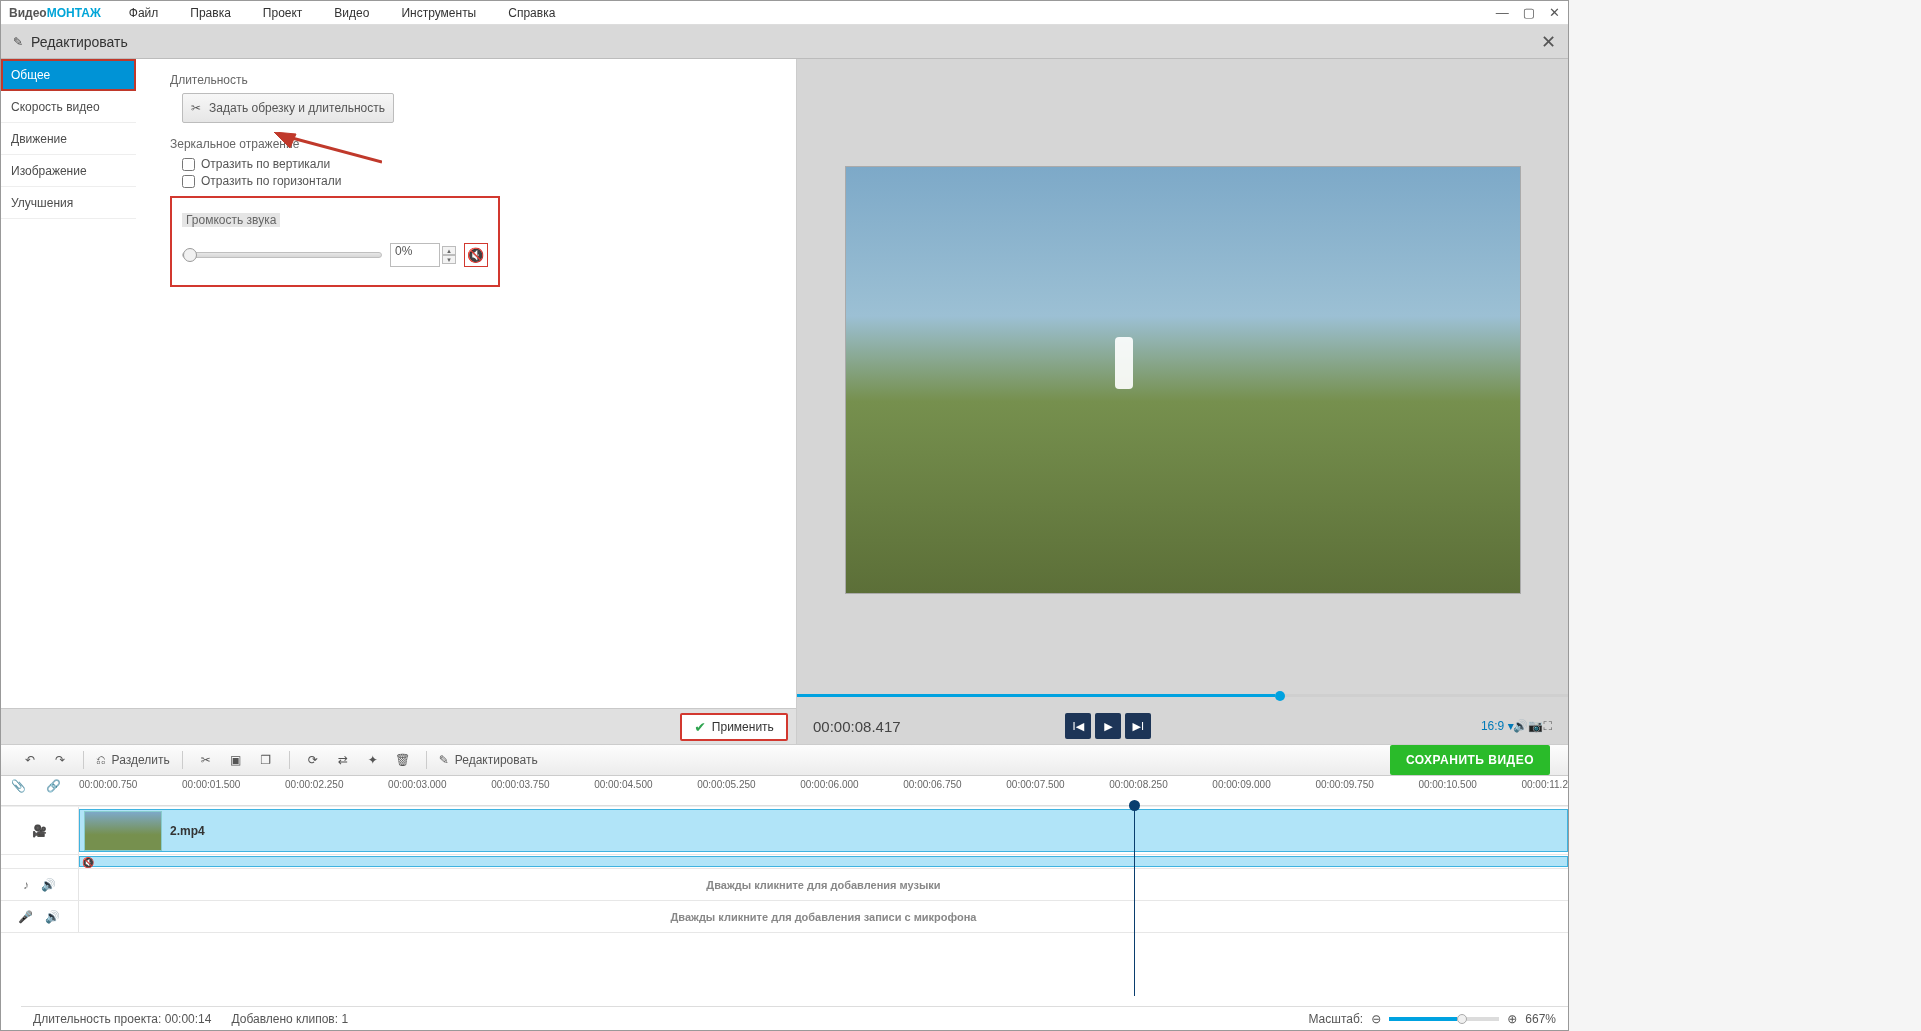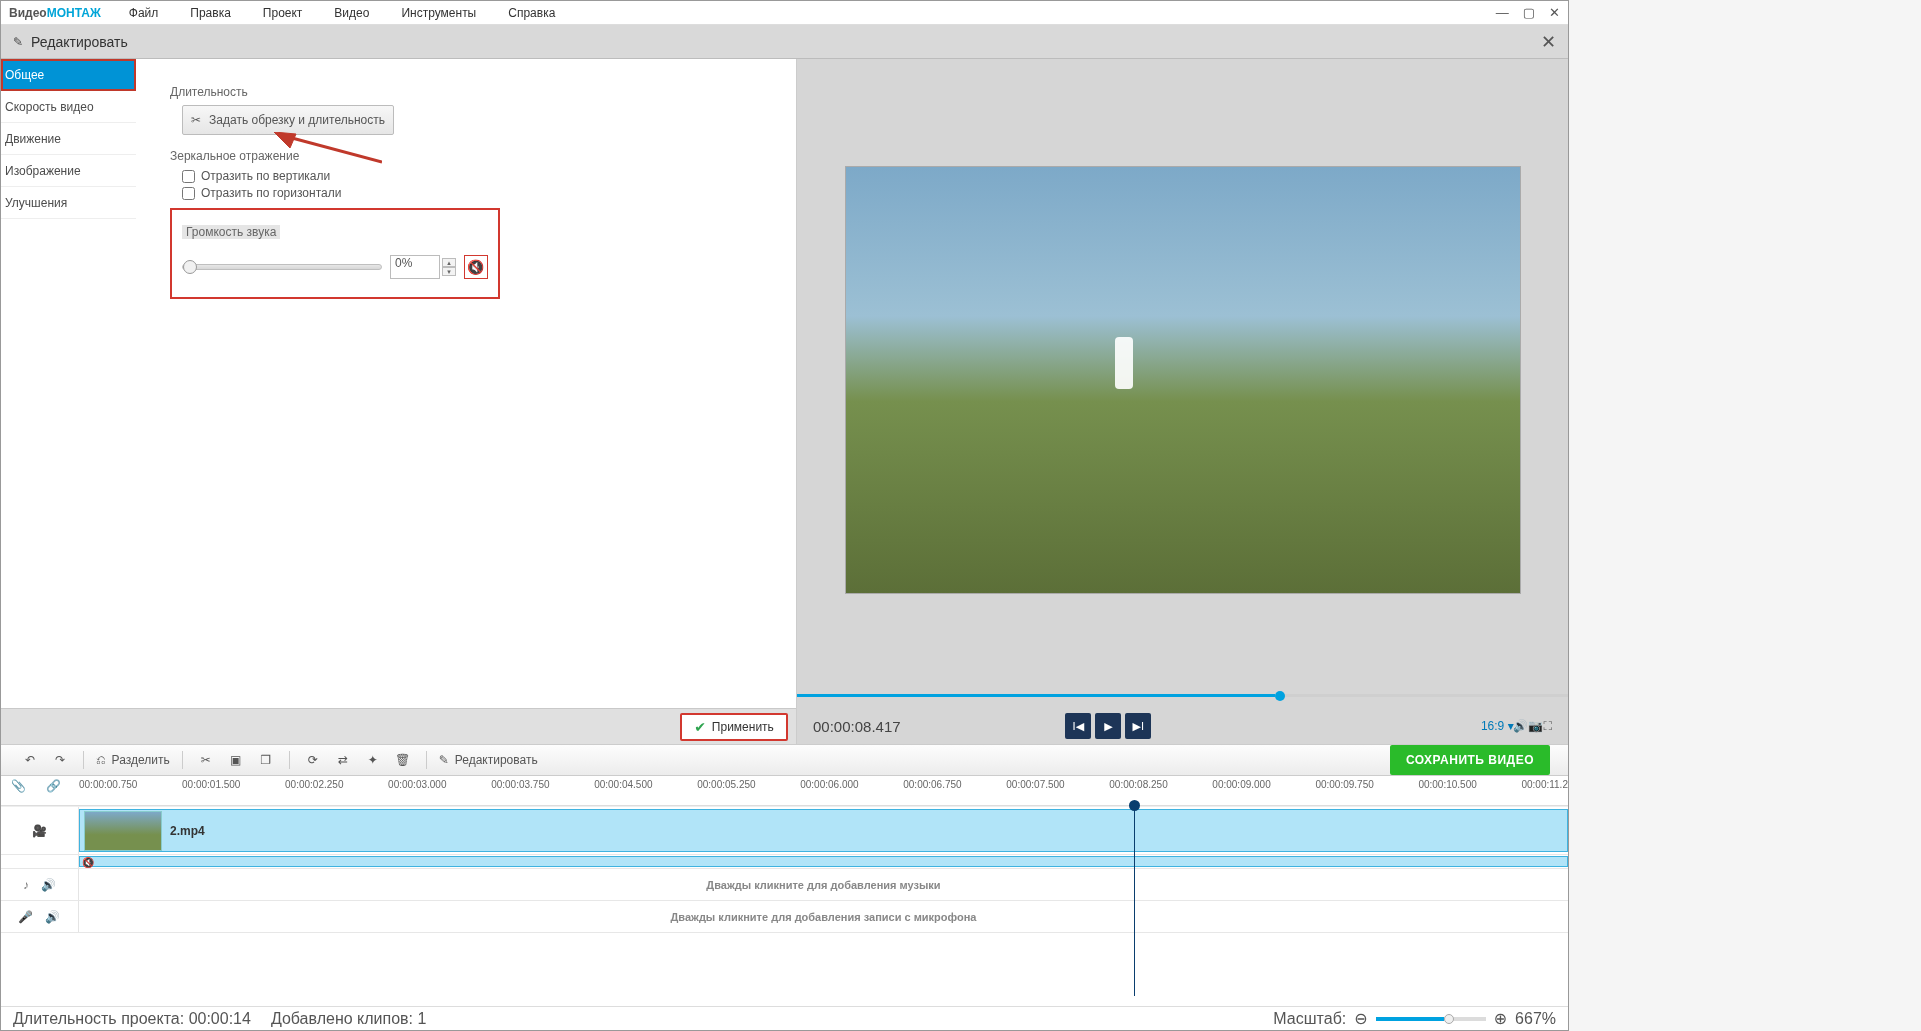--- a/index.html
+++ b/index.html
@@ -17,23 +17,23 @@
 .editor-hdr .ic{margin-right:8px;color:#444;}
 .editor-hdr .ttl{font-size:14px;color:#333;}
 .editor-hdr .close{margin-left:auto;font-size:18px;color:#555;cursor:pointer;}
 
 .main{flex:1;display:flex;min-height:0;}
 .left{width:796px;display:flex;flex-direction:column;background:#fff;border-right:1px solid #ccc;}
 .right{flex:1;display:flex;flex-direction:column;background:#d6d6d6;}
 
 .edit-body{flex:1;display:flex;min-height:0;}
 .sidebar{width:135px;background:#fff;}
-.sidebar .tab{height:32px;display:flex;align-items:center;padding:0 4px;color:#4c4c4c;cursor:pointer;border-bottom:1px solid #eee;}
+.sidebar .tab{height:32px;display:flex;align-items:center;padding:0 10px;color:#4c4c4c;cursor:pointer;border-bottom:1px solid #eee;}
 .sidebar .tab.active{background:#0093d6;color:#fff;outline:2px solid #c0392b;outline-offset:-2px;}
-.form{flex:1;padding:22px 34px;font-size:12px;color:#555;position:relative;}
+.form{flex:1;padding:10px 34px;font-size:12px;color:#555;position:relative;}
 .grp-label{font-size:12px;color:#666;margin:4px 0 6px;}
 .crop-btn{width:212px;height:30px;border:1px solid #bcbcbc;background:linear-gradient(#f7f7f7,#e6e6e6);border-radius:2px;display:flex;align-items:center;justify-content:center;gap:8px;cursor:pointer;margin-left:12px;margin-bottom:14px;}
 .chkrow{display:flex;align-items:center;gap:6px;margin:3px 0 3px 12px;}
 .chkrow input{width:13px;height:13px;}
 .volume-box{border:2px solid #d2382f;padding:15px 10px 18px;margin-top:8px;width:330px;}
 .slider{width:200px;-webkit-appearance:none;height:6px;background:linear-gradient(#e7e7e7,#d7d7d7);border:1px solid #bfbfbf;border-radius:3px;vertical-align:middle;}
 .slider::-webkit-slider-thumb{-webkit-appearance:none;width:14px;height:14px;border-radius:50%;background:#f1f1f1;border:1px solid #999;}
 .pct-box{width:50px;height:24px;border:1px solid #bcbcbc;text-align:left;padding:0 4px;margin:0 2px 0 8px;vertical-align:middle;display:inline-block;background:#fff;}
 .spin{display:inline-flex;flex-direction:column;margin-right:8px;vertical-align:middle;}
 .spin span{font-size:7px;line-height:7px;color:#666;cursor:pointer;border:1px solid #bcbcbc;width:14px;text-align:center;background:#f3f3f3;}
@@ -76,21 +76,21 @@
 .track{height:48px;display:flex;border-bottom:1px solid #e7e7e7;}
 .track.small{height:14px;}
 .trackhdr{width:78px;display:flex;align-items:center;justify-content:center;gap:12px;color:#777;border-right:1px solid #e4e4e4;background:#fff;}
 .trackbody{flex:1;position:relative;background:#fff;font-weight:bold;}
 .clip{position:absolute;left:0;right:0;top:2px;bottom:2px;background:#b1e4f8;border:1px solid #3fb3e0;display:flex;align-items:center;gap:8px;padding-left:4px;}
 .clip .thumb{width:78px;height:40px;background:linear-gradient(180deg,#7da9c8 0%,#76904e 60%);border:1px solid #8cc;}
 .subclip{position:absolute;left:0;right:0;top:1px;bottom:1px;background:#b1e4f8;border:1px solid #3fb3e0;}
 .subclip .mute-mini{position:absolute;left:2px;top:0;font-size:10px;color:#c0392b;}
 .placeholder{position:absolute;left:0;right:0;top:0;bottom:0;display:flex;align-items:center;justify-content:center;color:#888;font-size:11px;}
 
-.statusbar{height:24px;border-top:1px solid #ddd;background:#fff;display:flex;align-items:center;padding:0 12px;font-size:16px;color:#555;gap:20px;}
+.statusbar{height:24px;border-top:1px solid #ddd;background:#fff;display:flex;align-items:center;padding:0 12px;font-size:12px;color:#555;gap:20px;margin-left:20px;}
 .zoom{margin-left:auto;display:flex;align-items:center;gap:8px;}
 .zoom .bar{width:110px;height:4px;background:#dcdcdc;position:relative;}
 .zoom .bar .fill{position:absolute;left:0;width:62%;top:0;bottom:0;background:#00a2e0;}
 .zoom .bar .knob{position:absolute;left:62%;top:-3px;width:10px;height:10px;border-radius:50%;background:#f0f0f0;border:1px solid #aaa;}
 svg.arr{stroke:#c0392b;fill:#c0392b;}
 .linkicons{position:absolute;left:10px;top:3px;display:flex;gap:20px;color:#888;}
 </style>
 </head>
 <body>
 

